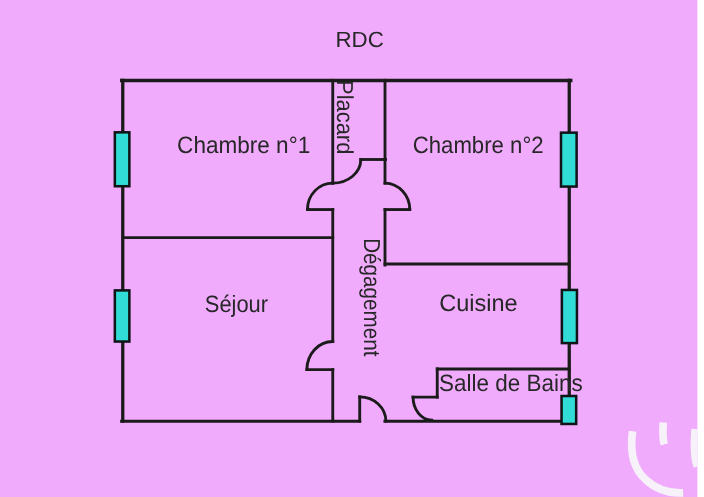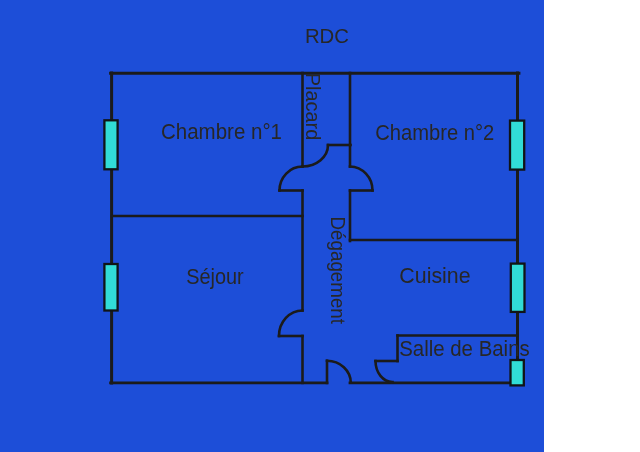--- a/index.html
+++ b/index.html
@@ -1,16 +1,16 @@
 <!DOCTYPE html>
 <html><head>
 <meta charset="utf-8">
 <style>
   html,body{margin:0;padding:0;background:#ffffff;}
-  .page{position:relative;width:544px;height:452px;background:#1d4ed8;overflow:hidden;
+  .page{position:relative;width:634px;height:452px;background:#f0abfc;overflow:hidden;
         font-family:"Liberation Sans", sans-serif;text-align:right;}
   svg{position:absolute;left:0;top:0;}
 </style>
 </head>
 <body>
 
 <div class="page">
 <svg width="640" height="452" viewBox="0 0 640 452">
   <g fill="none" stroke="#1b1b1b" stroke-width="2.6" stroke-linecap="square">
 

